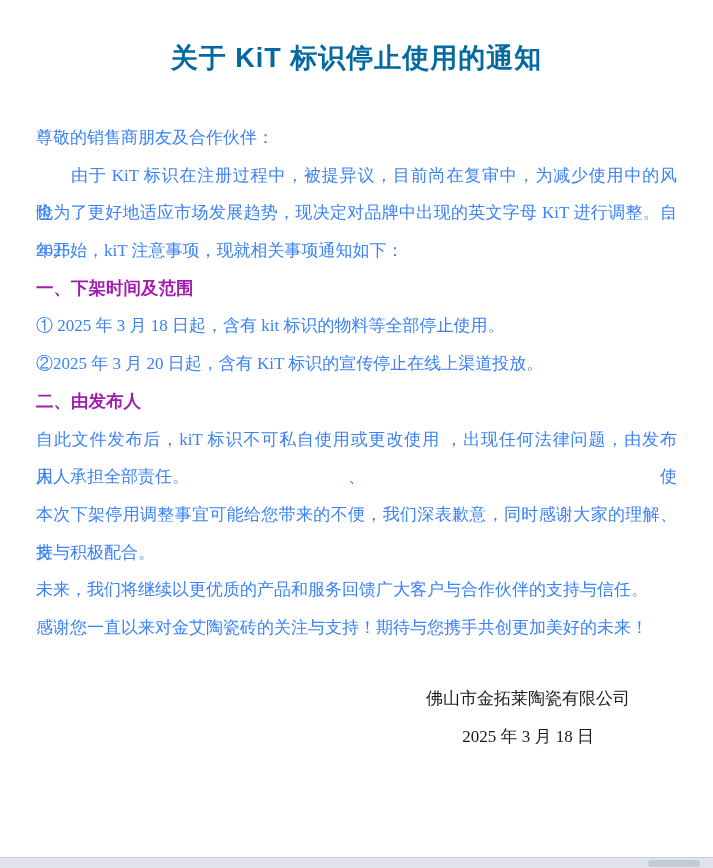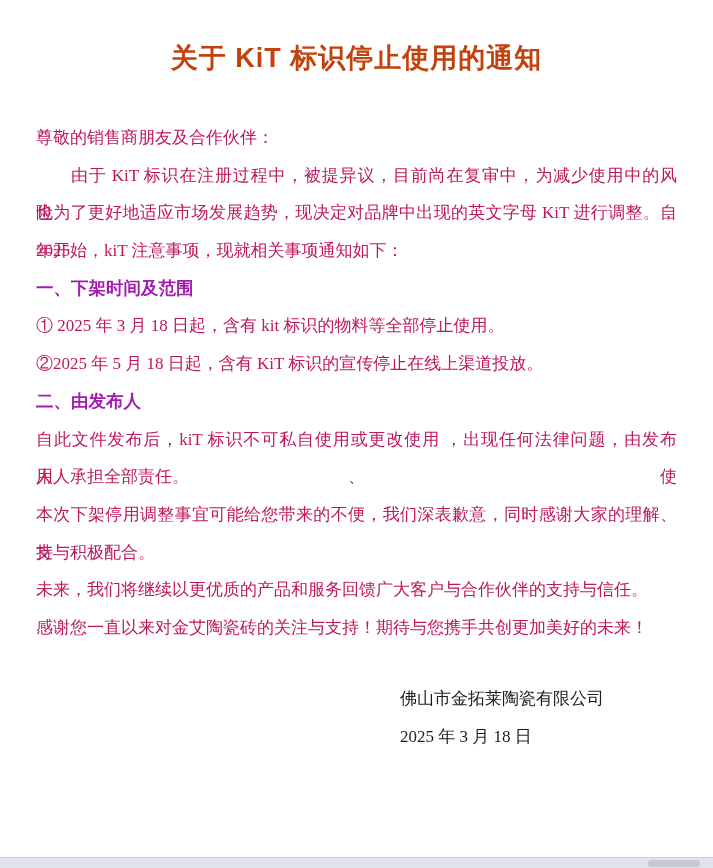--- a/index.html
+++ b/index.html
@@ -22,51 +22,52 @@
   .doc-title {
     position: absolute;
     top: 40px;
     left: 0;
     width: 713px;
     text-align: center;
     font-family: "Liberation Sans", sans-serif;
     font-weight: bold;
     font-size: 27px;
     letter-spacing: 1px;
-    color: #c2410c;
+    color: #0369a1;
   }
   .content {
     position: absolute;
     top: 119px;
     left: 36px;
     width: 641px;
   }
   .line {
     height: 37.7px;
     line-height: 37.7px;
     font-size: 17px;
     white-space: nowrap;
-    color: #be185d;
+    color: #3b82f6;
   }
   .line.fill {
     white-space: normal;
     text-align: justify;
     text-align-last: justify;
   }
   .line.indent { text-indent: 35px; }
   .line.heading {
     font-family: "Liberation Sans", sans-serif;
     font-weight: bold;
     font-size: 17.5px;
     color: #a21caf;
   }
   .signature {
     position: absolute;
     left: 400px;
     width: 256px;
+    text-align: center;
   }
   .sig-company { top: 684px; height: 30px; line-height: 30px; font-size: 17px; }
   .sig-date    { top: 722px; height: 30px; line-height: 30px; font-size: 17px; }
   .hscrollbar {
     position: absolute;
     left: 0;
     bottom: 0;
     width: 713px;
     height: 11px;
     background: #e0e4ea;
@@ -90,21 +91,21 @@
 
   <div class="doc-title">关于 KiT 标识停止使用的通知</div>
 
   <div class="content">
     <div class="line">尊敬的销售商朋友及合作伙伴：</div>
     <div class="line indent fill">由于 KiT 标识在注册过程中，被提异议，目前尚在复审中，为减少使用中的风险，</div>
     <div class="line fill">也为了更好地适应市场发展趋势，现决定对品牌中出现的英文字母 KiT 进行调整。自 2025</div>
     <div class="line">年开始，kiT 注意事项，现就相关事项通知如下：</div>
     <div class="line heading">一、下架时间及范围</div>
     <div class="line">① 2025 年 3 月 18 日起，含有 kit 标识的物料等全部停止使用。</div>
-    <div class="line">②2025 年 5 月 18 日起，含有 KiT 标识的宣传停止在线上渠道投放。</div>
+    <div class="line">②2025 年 3 月 20 日起，含有 KiT 标识的宣传停止在线上渠道投放。</div>
     <div class="line heading">二、由发布人</div>
     <div class="line fill">自此文件发布后，kiT 标识不可私自使用或更改使用 ，出现任何法律问题，由发布人、使</div>
     <div class="line">用人承担全部责任。</div>
     <div class="line fill">本次下架停用调整事宜可能给您带来的不便，我们深表歉意，同时感谢大家的理解、支</div>
     <div class="line">持与积极配合。</div>
     <div class="line">未来，我们将继续以更优质的产品和服务回馈广大客户与合作伙伴的支持与信任。</div>
     <div class="line">感谢您一直以来对金艾陶瓷砖的关注与支持！期待与您携手共创更加美好的未来！</div>
   </div>
 
   <div class="signature sig-company">佛山市金拓莱陶瓷有限公司</div>

